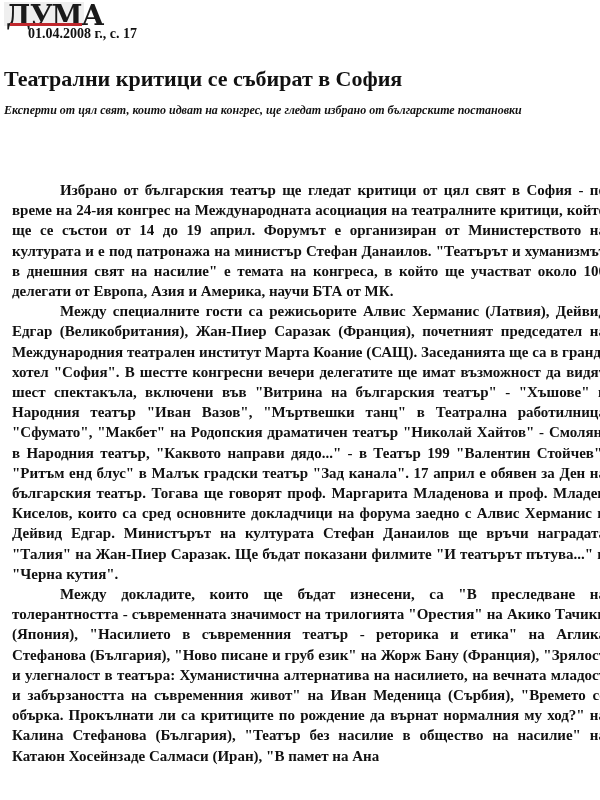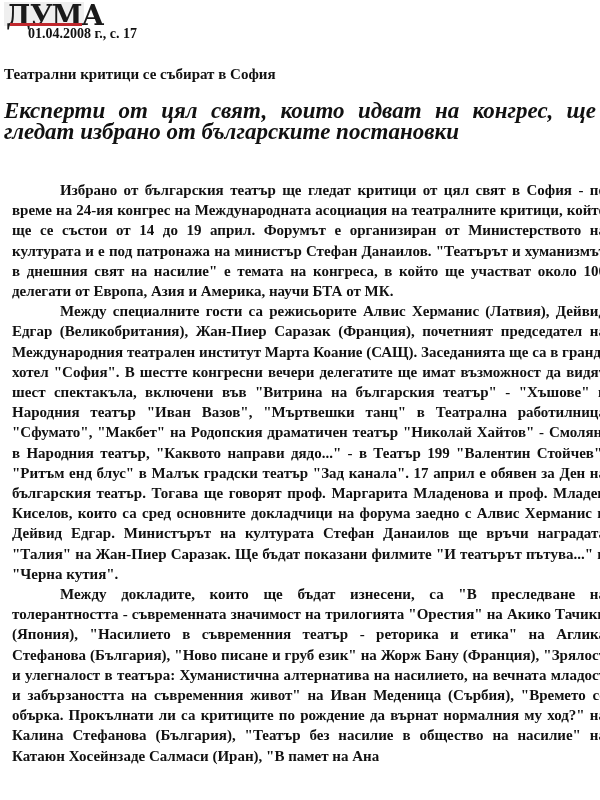--- a/index.html
+++ b/index.html
@@ -1,22 +1,22 @@
 <!DOCTYPE html>
 <html><head>
 <meta charset="utf-8">
 <style>
   html, body { margin:0; padding:0; background:#ffffff; }
   body { width:600px; height:800px; overflow:hidden; position:relative; color:#111; }
   .logo { position:absolute; left:4px; top:2px; width:80px; height:24px; background:#efefef; }
   .logo-text { position:absolute; left:2px; top:-3px; font-family:"DejaVu Serif", serif; font-weight:bold; font-size:28px; letter-spacing:-1px; color:#1a1a1a; }
   .logo-bar { position:absolute; left:6px; top:21px; width:72px; height:3px; background:#c0282d; }
   .date { position:absolute; left:4px; top:26px; font-family:"Liberation Serif", serif; font-weight:bold; font-size:14px;margin-left:24px; }
-  .title { position:absolute; left:4px; top:66px; font-family:"Liberation Serif", serif; font-weight:bold; font-size:15px; }
-  .subtitle { position:absolute; left:4px; top:100px; width:592px; font-family:"Liberation Serif", serif; font-weight:bold; font-style:italic; font-size:23px; line-height:21px; text-align:justify; }
+  .title { position:absolute; left:4px; top:66px; font-family:"Liberation Serif", serif; font-weight:bold; font-size:22px; }
+  .subtitle { position:absolute; left:4px; top:100px; width:592px; font-family:"Liberation Serif", serif; font-weight:bold; font-style:italic; font-size:12px; line-height:21px; text-align:justify; }
   .body { position:absolute; left:12px; top:180px; width:594px; font-family:"Liberation Serif", serif; font-size:15px; line-height:20.2px; text-align:justify;font-weight:bold; }
   .body p { margin:0; text-indent:48px; }
 </style>
 </head>
 <body>
 
 <div class="logo">
   <span class="logo-text">ДУМА</span>
   <div class="logo-bar"></div>
 </div>

